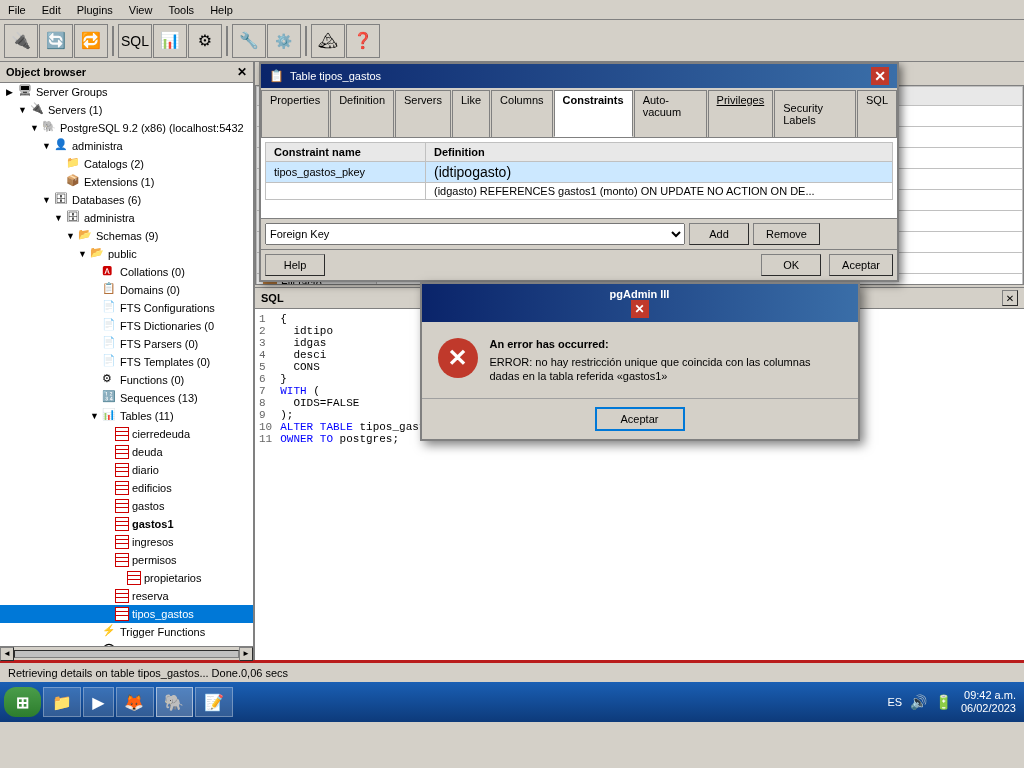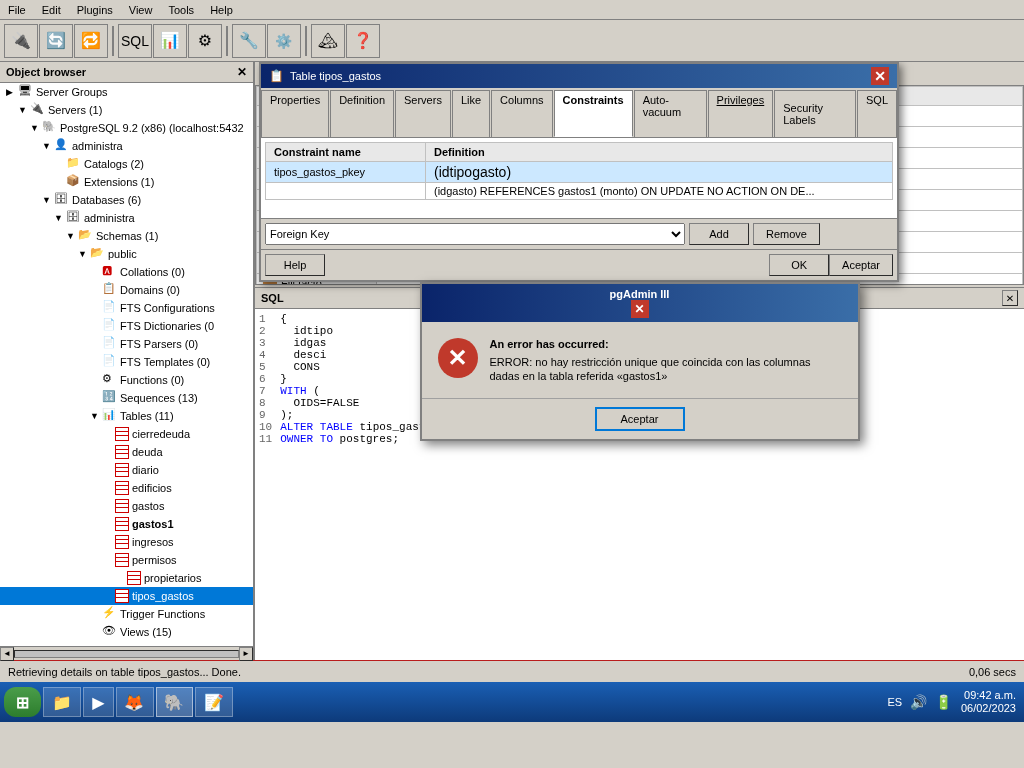--- a/index.html
+++ b/index.html
@@ -100,21 +100,21 @@
         <span style="display:inline-block;width:52px;"></span>
         <span style="width:12px;font-size:9px;">▼</span>
         <span style="width:16px;height:16px;margin-right:2px;font-size:11px;">🗄</span>
         <span style="font-size:11px;">administra</span>
       </div>
 
       <div style="display:flex;align-items:center;padding:1px 2px;cursor:pointer;">
         <span style="display:inline-block;width:64px;"></span>
         <span style="width:12px;font-size:9px;">▼</span>
         <span style="width:16px;height:16px;margin-right:2px;font-size:11px;">📂</span>
-        <span style="font-size:11px;">Schemas (1)</span>
+        <span style="font-size:11px;">Schemas (9)</span>
       </div>
 
       <div style="display:flex;align-items:center;padding:1px 2px;cursor:pointer;">
         <span style="display:inline-block;width:76px;"></span>
         <span style="width:12px;font-size:9px;">▼</span>
         <span style="width:16px;height:16px;margin-right:2px;font-size:11px;">📂</span>
         <span style="font-size:11px;">public</span>
       </div>
 
       <div style="display:flex;align-items:center;padding:1px 2px;cursor:pointer;">
@@ -299,20 +299,33 @@
           <svg width="14" height="14" viewBox="0 0 14 14">
               <rect x="0" y="0" width="14" height="14" fill="#cc0000"></rect>
               <rect x="1" y="1" width="12" height="3" fill="white"></rect>
               <rect x="1" y="5" width="12" height="3" fill="white"></rect>
               <rect x="1" y="9" width="12" height="4" fill="white"></rect>
             </svg>
         </span>
         <span style="font-size:11px;">propietarios</span>
       </div>
 
+      <div style="display:flex;align-items:center;padding:1px 2px;cursor:pointer;">
+        <span style="display:inline-block;width:100px;"></span>
+        <span style="width:12px;"></span>
+        <span style="width:16px;height:16px;margin-right:2px;display:inline-flex;align-items:center;justify-content:center;">
+          <svg width="14" height="14" viewBox="0 0 14 14">
+              <rect x="0" y="0" width="14" height="14" fill="#cc0000"></rect>
+              <rect x="1" y="1" width="12" height="3" fill="white"></rect>
+              <rect x="1" y="5" width="12" height="3" fill="white"></rect>
+              <rect x="1" y="9" width="12" height="4" fill="white"></rect>
+            </svg>
+        </span>
+        <span style="font-size:11px;">reserva</span>
+      </div>
 
       <div style="display:flex;align-items:center;padding:1px 2px;cursor:pointer;background:#0078d7;">
         <span style="display:inline-block;width:100px;"></span>
         <span style="width:12px;"></span>
         <span style="width:16px;height:16px;margin-right:2px;display:inline-flex;align-items:center;justify-content:center;">
           <svg width="14" height="14" viewBox="0 0 14 14">
               <rect x="0" y="0" width="14" height="14" fill="#cc0000"></rect>
               <rect x="1" y="1" width="12" height="3" fill="white"></rect>
               <rect x="1" y="5" width="12" height="3" fill="white"></rect>
               <rect x="1" y="9" width="12" height="4" fill="white"></rect>
@@ -491,21 +504,21 @@
       <div style="display:flex; align-items:center; padding:4px; background:#d4d0c8; border-top:1px solid #808080; gap:4px;">
         <select style="height:22px; font-size:11px; width:420px;">
           <option>Foreign Key</option>
         </select>
         <button style="height:22px; padding:0 12px; font-size:11px; background:#d4d0c8; border:1px outset #808080; cursor:pointer; min-width:60px;">Add</button>
         <button style="height:22px; padding:0 12px; font-size:11px; background:#d4d0c8; border:1px outset #808080; cursor:pointer; min-width:60px;">Remove</button>
       </div>
 
       <div style="display:flex; align-items:center; justify-content:space-between; padding:4px; background:#d4d0c8; border-top:1px solid #808080;">
         <button style="height:22px; padding:0 12px; font-size:11px; background:#d4d0c8; border:1px outset #808080; cursor:pointer; min-width:60px;">Help</button>
-        <div style="display:flex; gap:0;">
+        <div style="display:flex; gap:8px;">
           <button style="height:22px; padding:0 12px; font-size:11px; background:#d4d0c8; border:1px outset #808080; cursor:pointer; min-width:60px;">OK</button>
           <button style="height:22px; padding:0 12px; font-size:11px; background:#d4d0c8; border:1px outset #808080; cursor:pointer; min-width:60px;">Aceptar</button>
         </div>
       </div>
     </div>
 
     <div style="position:absolute; top:0; left:0; width:100%; height:100%; z-index:1000; display:flex; align-items:center; justify-content:center; pointer-events:none;">
       <div style="background:#d4d0c8; border:2px solid #808080; box-shadow:4px 4px 10px rgba(0,0,0,0.5); width:440px; pointer-events:all;">
 
         <div style="background:linear-gradient(to right, #0a246a, #3a6ea8); color:white; padding:4px 8px; display:flex; justify-content:space-between; align-items:center; font-size:11px; font-weight:bold;flex-direction:column;">
@@ -523,21 +536,21 @@
         </div>
 
         <div style="display:flex; justify-content:center; padding:8px; border-top:1px solid #a0a0a0;">
           <button style="padding:4px 24px; font-size:11px; background:#d4d0c8; border:2px outset #808080; cursor:pointer; min-width:90px; border:2px solid #0078d7;">Aceptar</button>
         </div>
       </div>
     </div>
   </div>
 </div>
 
-<div style="height:22px; background:#d4d0c8; border-top:1px solid #b91c1c; display:flex; align-items:center; justify-content:space-between; padding:0 8px;">
+<div style="height:22px; background:#d4d0c8; border-top:3px solid #b91c1c; display:flex; align-items:center; justify-content:flex-start; padding:0 8px;">
   <span style="font-size:11px;">Retrieving details on table tipos_gastos... Done.</span>
   <span style="font-size:11px;">0,06 secs</span>
 </div>
 
 <div style="height:40px; background:linear-gradient(to bottom, #1a5fb4, #0d3a7a); display:flex; align-items:center; padding:0 4px; gap:2px;">
   <button style="background:linear-gradient(to bottom, #4a9d4a, #2d7d2d); border:none; border-radius:12px; padding:4px 12px; color:white; font-size:12px; font-weight:bold; cursor:pointer; display:flex; align-items:center; gap:4px; height:30px;">
     <span style="font-size:16px;">⊞</span>
   </button>
   <div style="background:rgba(255,255,255,0.15); border:1px solid rgba(255,255,255,0.3); padding:2px 8px; color:white; font-size:11px; height:30px; display:flex; align-items:center; cursor:pointer;">
     <span style="font-size:16px;">📁</span>

